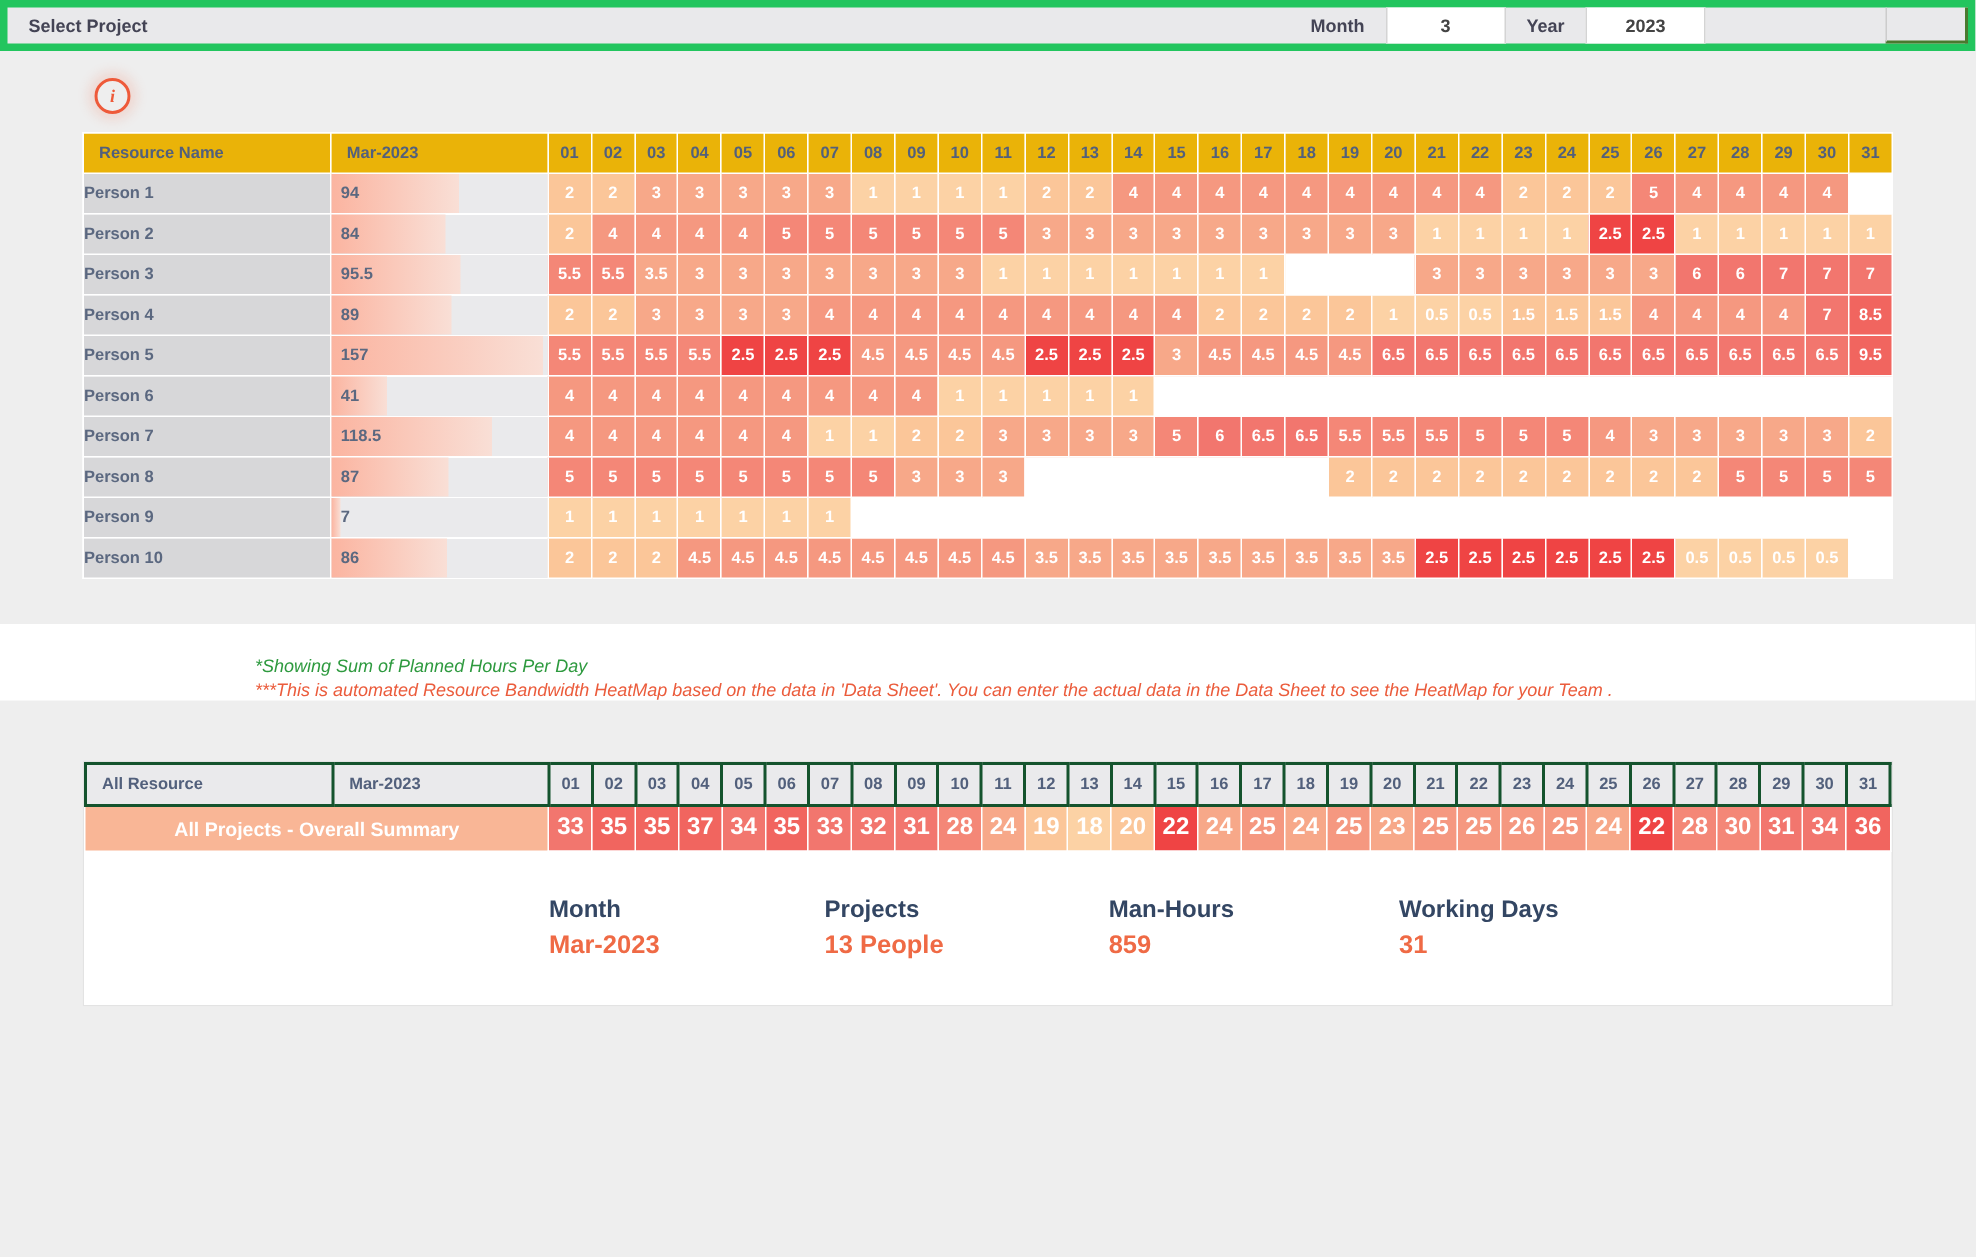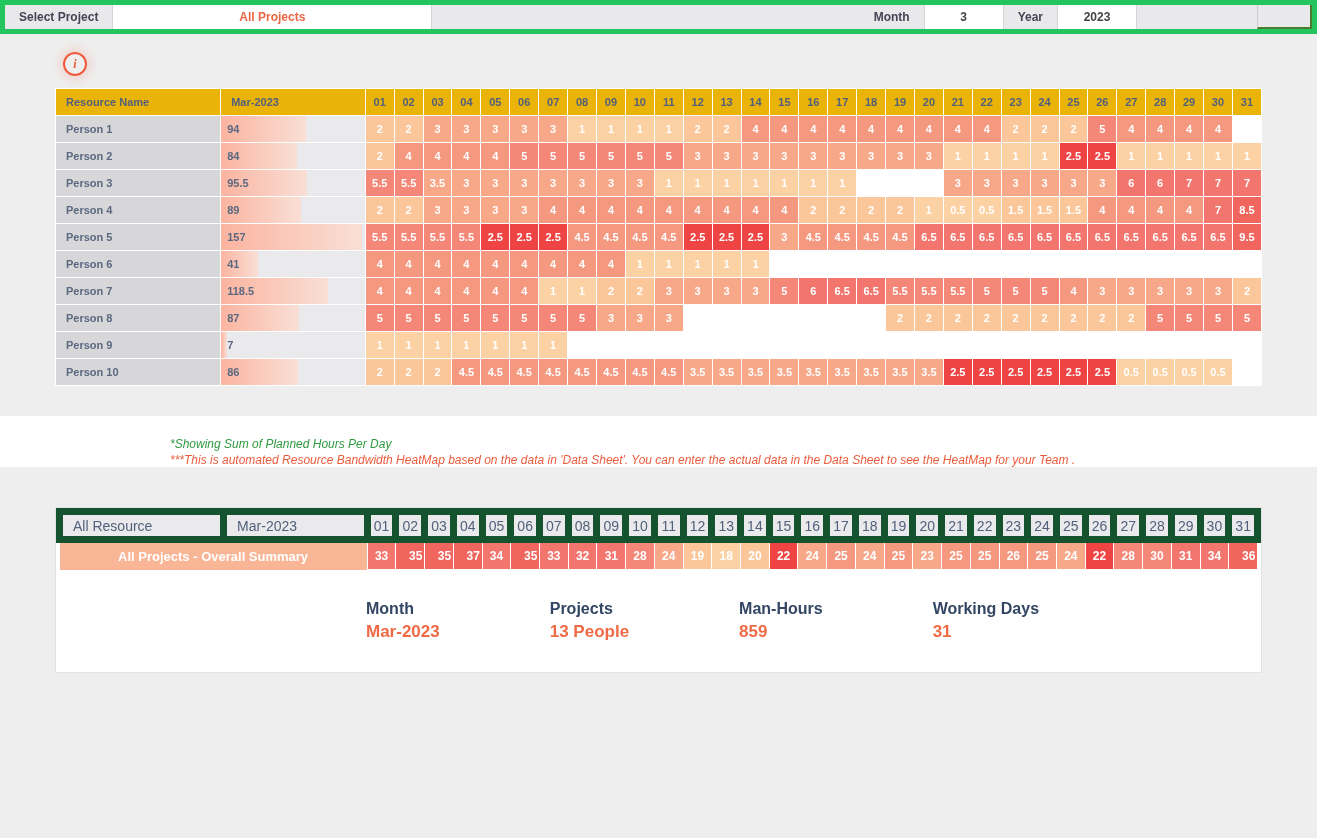--- a/index.html
+++ b/index.html
@@ -59,61 +59,60 @@
     padding:0 2px;
   }
   table.heatmap thead th {
     background:#eab308;
     color:#52607c;
     font-weight:800;
   }
   table.heatmap thead th.col-name { text-align:left; padding-left:10px; width:160px;}
   table.heatmap thead th.col-month { text-align:left; padding-left:10px; width:140px;}
   table.heatmap tbody td.name {
-    background:#d7d7d9; color:#5b6880; text-align:left; padding-left:10px; font-weight:600;
+    background:#d7d7d9; color:#5b6880; text-align:left; padding-left:0; font-weight:600;
   }
   table.heatmap tbody td.total {
     color:#5b6880; text-align:left; padding-left:6px; font-weight:700; position:relative;
     background:#eaeaec;
   }
   .bar {
     position:absolute; inset:0; background: linear-gradient(90deg,#fbb4a0,#f9dfd6);
     z-index:0;
   }
   .bar-txt{ position:relative; z-index:1; }
   td.cell { color:#fff; font-weight:700; width:28px; min-width:28px; }
   td.empty { background:#fff; }
   .c1{background:#fcd2a5;} .c2{background:#fbc699;} .c3{background:#ef4444;}
   .c4{background:#f7a889;} .c5{background:#f59880;} .c6{background:#f48777;}
-  .c7{background:#f2766e;} .c8{background:#f1655f;padding-left:12px;}
+  .c7{background:#f2766e;} .c8{background:#f1655f;}
   .notes { padding:19px 0 0 170px; font-style:italic; font-size:12px; background:#fff; margin:10px 0 0 0;}
   .notes p{ margin:2px 0;}
   .notes .n1{ color:#2e9a3f;}
   .notes .n2{ color:#eb5c3c;}
   .summary-block { margin:40px 55px 30px 55px; background:#fff; border:1px solid #e3e3e3; padding-bottom:30px;}
   table.sumtab { border-collapse:collapse; width:100%;}
-  table.sumtab th { background:#eaeaec; color:#52607c; font-weight:400; height:28px; font-size:14px; border:7px solid #14532d;}
+  table.sumtab th { background:#eaeaec; color:#52607c; font-weight:700; height:28px; font-size:11px; border:2px solid #14532d;}
   table.sumtab th.wide-l{ text-align:left; padding-left:10px; width:160px;}
   table.sumtab th.wide-m{ text-align:left; padding-left:10px; width:140px;}
   table.sumtab td.rowhead {
     background:#f9b696; color:#fff; font-weight:800; text-align:center; height:30px; font-size:13px;
   }
   table.sumtab td.sumcell {
-    color:#fff; font-weight:700; text-align:center; height:30px; font-size:12px; border:1px solid #fff; width:28px;
+    color:#fff; font-weight:700; text-align:center; height:30px; font-size:16px; border:1px solid #fff; width:28px;
   }
   .stats { display:flex; gap:110px; padding:30px 0 0 310px;}
   .stat .lbl{ color:#334663; font-weight:800; font-size:16px;}
   .stat .val{ color:#ef6a45; font-weight:800; font-size:17px; margin-top:4px;}
 </style>
 </head>
 <body>
 
 <div class="top-bar">
   <div class="tb-label">Select Project</div>
-  <div class="tb-val big">All Projects</div>
   <div class="tb-spacer"></div>
   <div class="tb-label">Month</div>
   <div class="tb-val num">3</div>
   <div class="tb-label">Year</div>
   <div class="tb-val num">2023</div>
   <div class="tb-spacer" style="max-width:120px"></div>
   <div class="tb-end"></div>
 </div>
 
 <div class="section">

